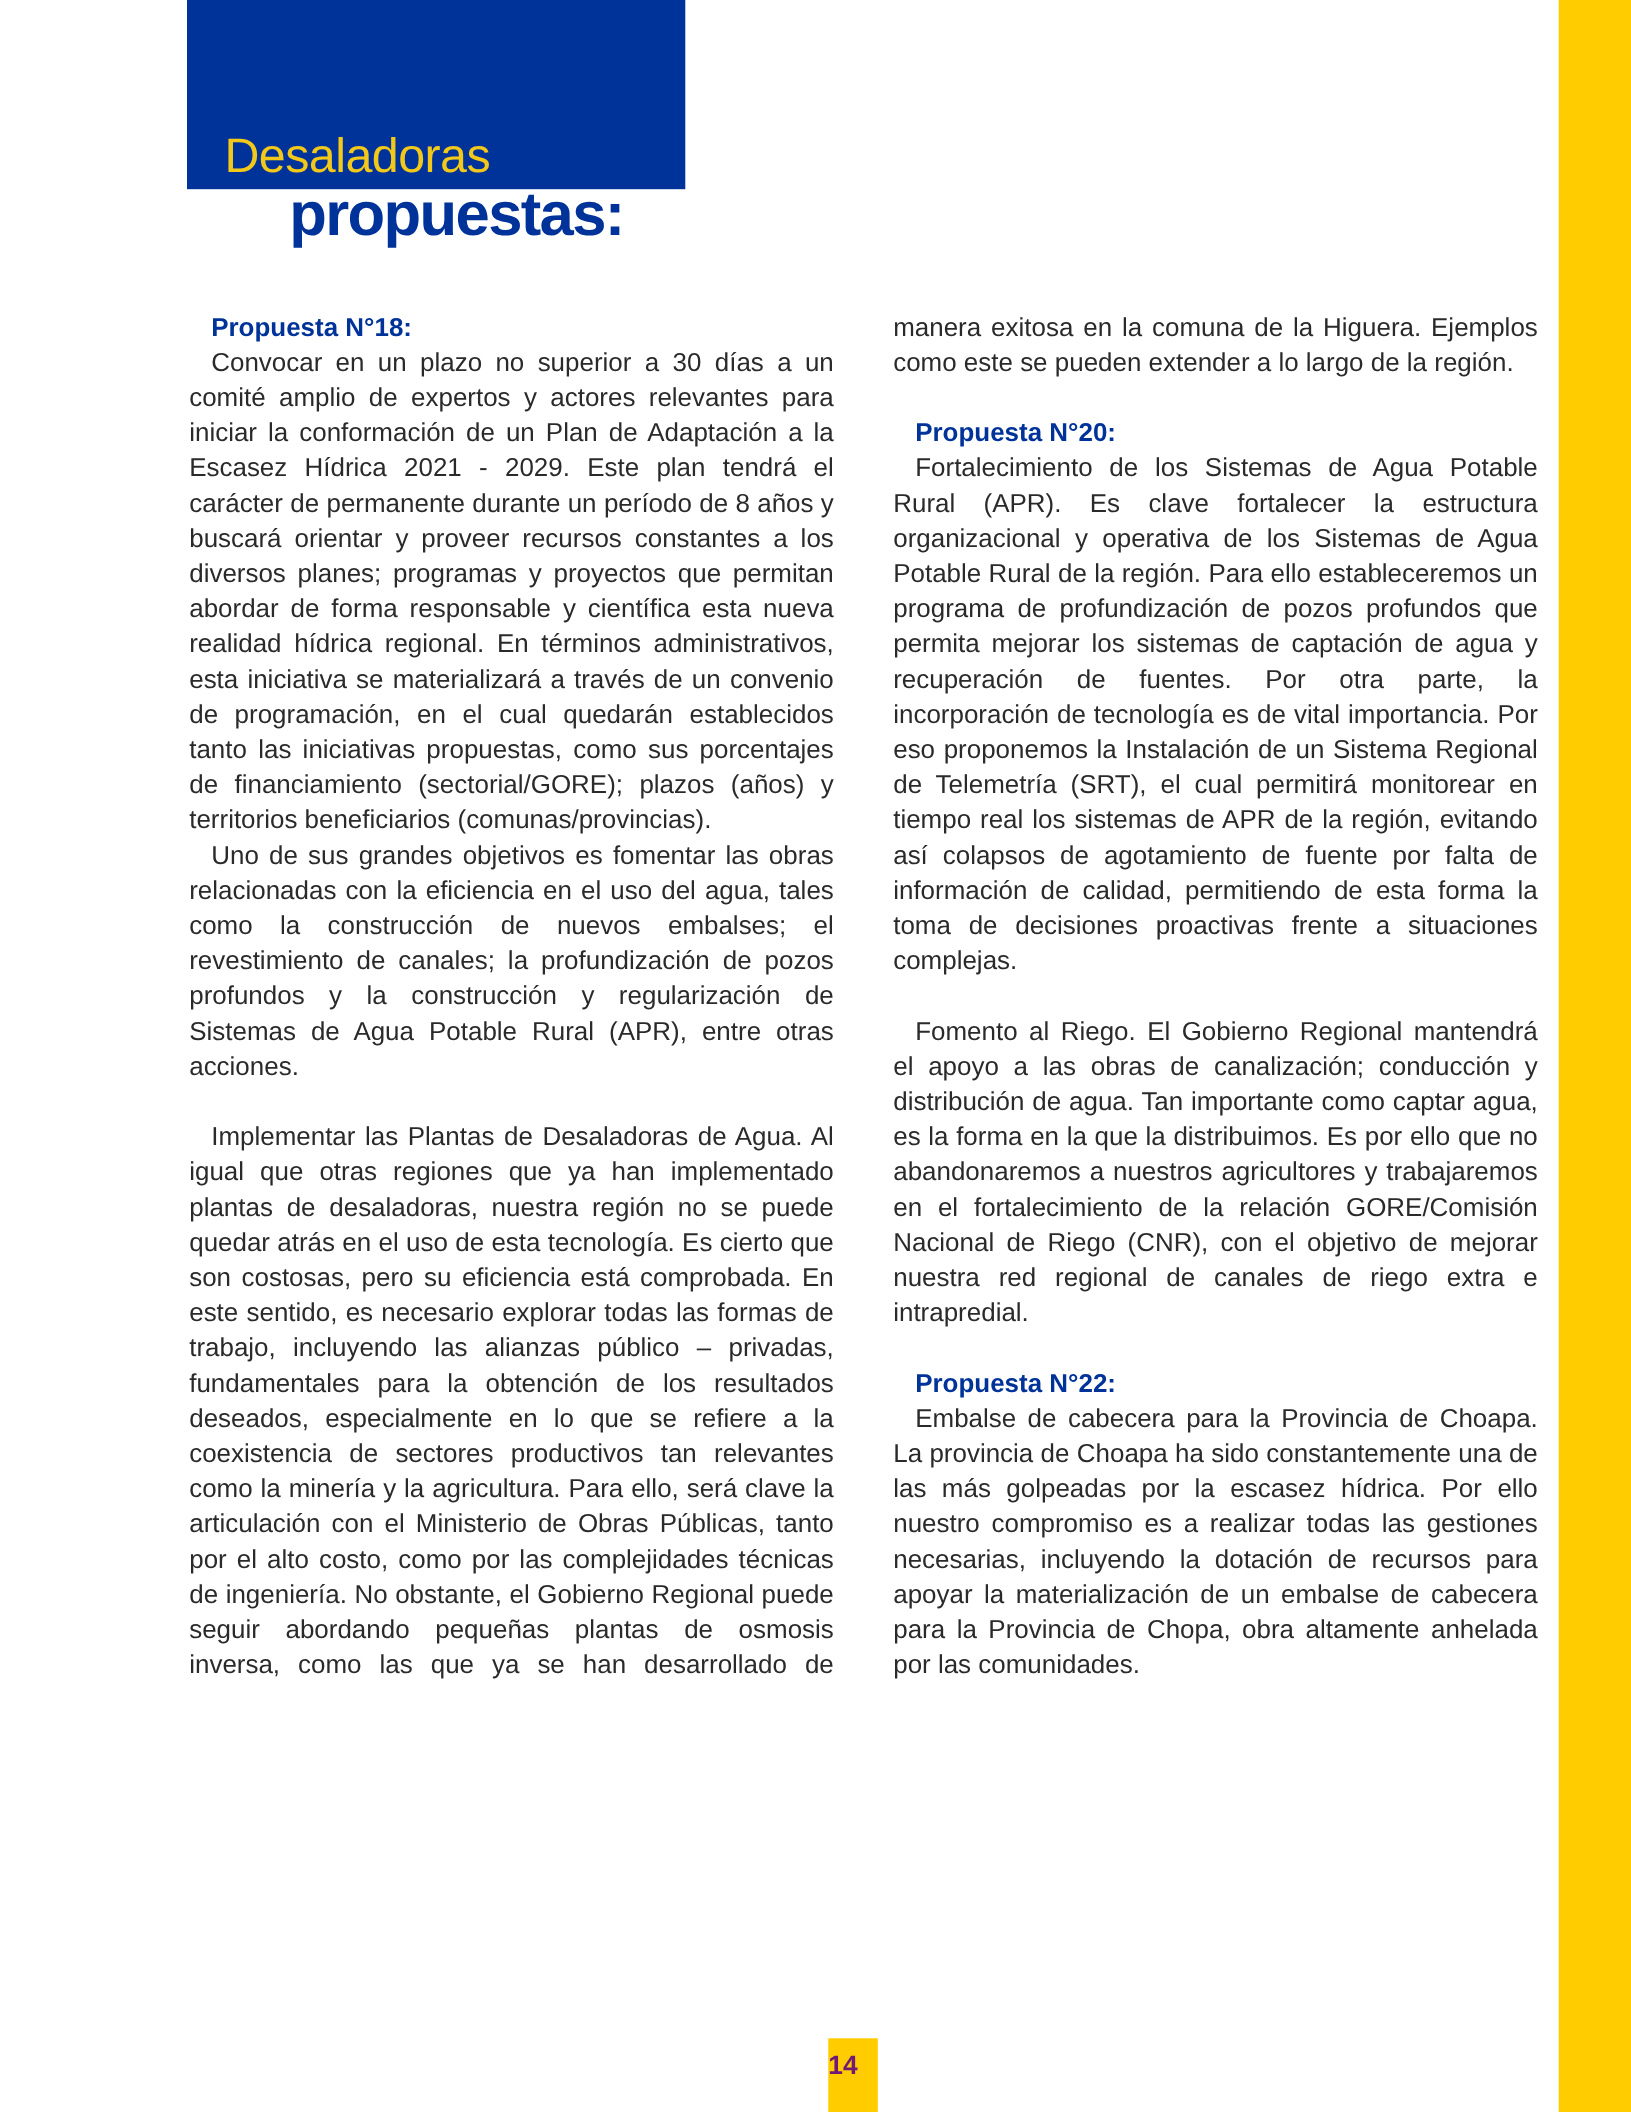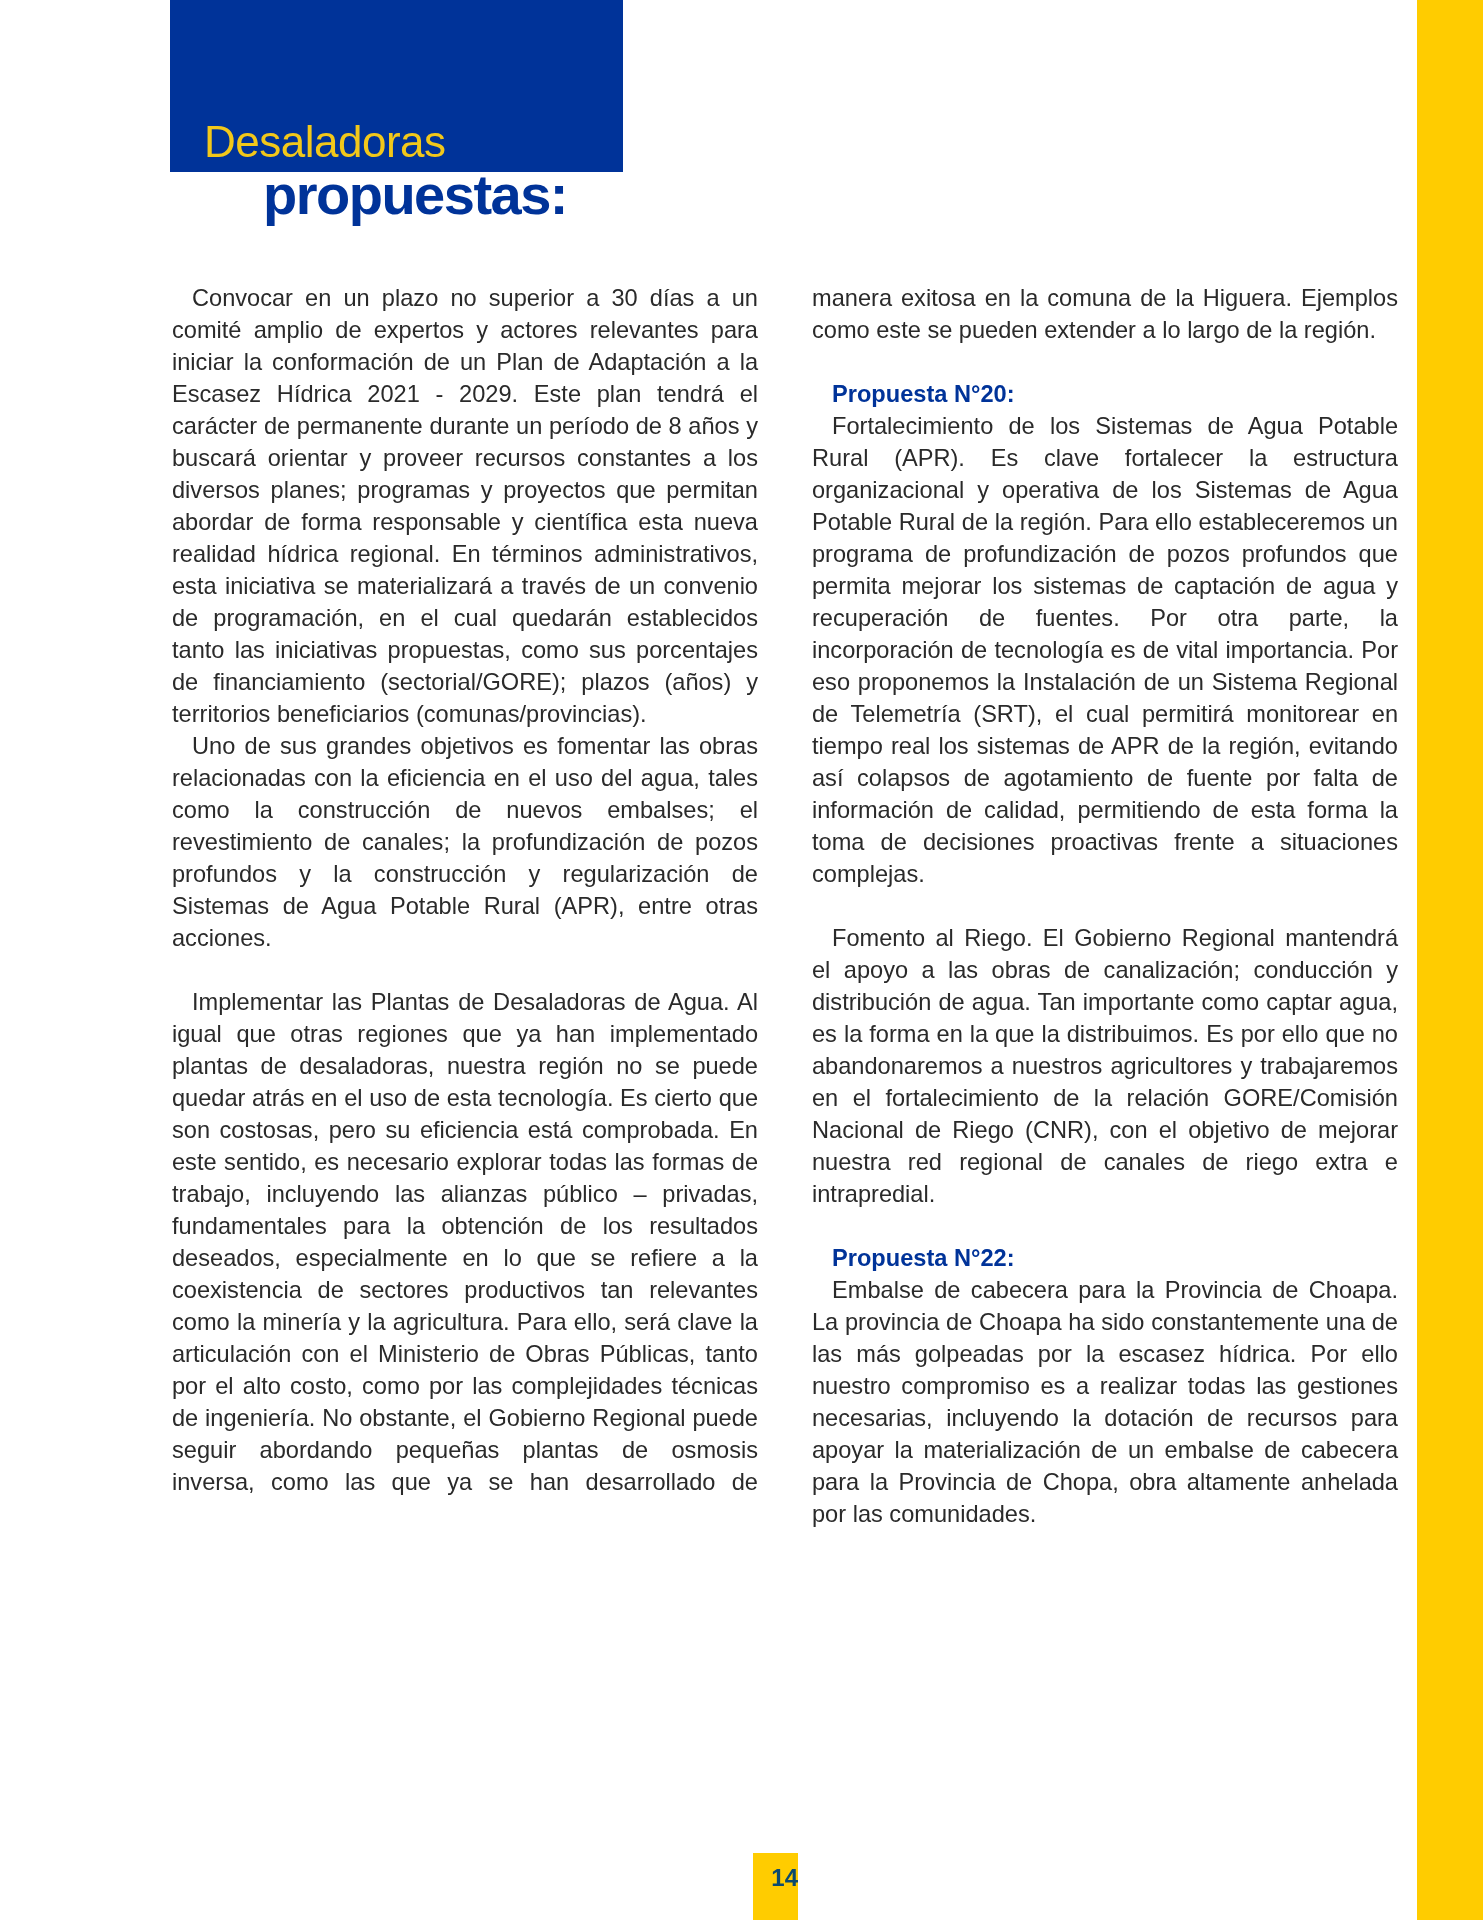--- a/index.html
+++ b/index.html
@@ -41,35 +41,36 @@
   .prop-heading {
     margin: 0; padding-left: 20px;
     color: #003399; font-weight: bold; font-size: 23.6px; line-height: 32px;
   }
   .gap { height: 32px; }
   .page-num-box {
     position: absolute; left: 753px; top: 1853px; width: 45px; height: 67px;
     background: #ffcc00;
   }
   .page-num {
-    position: absolute; left: 0; top: 10px; width: 45px; text-align: right;
-    color: #0c4a6e; font-weight: bold; font-size: 24px; line-height: 30px;
+    position: absolute; left: 0; top: 10px; width: 45px; text-align: left;
+    color: #701a75; font-weight: bold; font-size: 24px; line-height: 30px;
   }
 </style>
 </head>
 <body>
 
 <div class="side-bar"></div>
 
 <div class="header-block"></div>
 <div class="title-line1">Desaladoras</div>
 <div class="title-line2">propuestas:</div>
 
 <div class="col left">
   <section>
+    <h3 class="prop-heading">Propuesta N°18:</h3>
     <p class="para indent">Convocar en un plazo no superior a 30 días a un comité amplio de expertos y actores relevantes para iniciar la conformación de un Plan de Adaptación a la Escasez Hídrica 2021 - 2029. Este plan tendrá el carácter de permanente durante un período de 8 años y buscará orientar y proveer recursos constantes a los diversos planes; programas y proyectos que permitan abordar de forma responsable y científica esta nueva realidad hídrica regional. En términos administrativos, esta iniciativa se materializará a través de un convenio de programación, en el cual quedarán establecidos tanto las iniciativas propuestas, como sus porcentajes de financiamiento (sectorial/GORE); plazos (años) y territorios beneficiarios (comunas/provincias).</p>
     <p class="para indent">Uno de sus grandes objetivos es fomentar las obras relacionadas con la eficiencia  en el uso del agua, tales como la construcción de nuevos embalses; el revestimiento de canales; la profundización de pozos profundos y la construcción y regularización de Sistemas de Agua Potable Rural (APR), entre otras acciones.</p>
   </section>
   <div class="gap"></div>
   <section>
     <p class="para indent" style="text-align-last: justify;">Implementar las Plantas de Desaladoras de Agua. Al igual que otras regiones que ya han implementado plantas de desaladoras, nuestra región no se puede quedar atrás en el uso de esta tecnología. Es cierto que son costosas, pero su eficiencia está comprobada. En este sentido, es necesario explorar todas las formas de trabajo, incluyendo las alianzas público – privadas, fundamentales para la obtención de los resultados deseados, especialmente en lo que se refiere a la coexistencia de sectores productivos tan relevantes como la minería y la agricultura. Para ello, será clave la articulación con el Ministerio de Obras Públicas, tanto por el alto costo, como por las complejidades técnicas de ingeniería. No obstante, el Gobierno Regional puede seguir abordando pequeñas plantas de osmosis inversa, como las que ya se han desarrollado de</p>
   </section>
 </div>
 
 <div class="col right">

